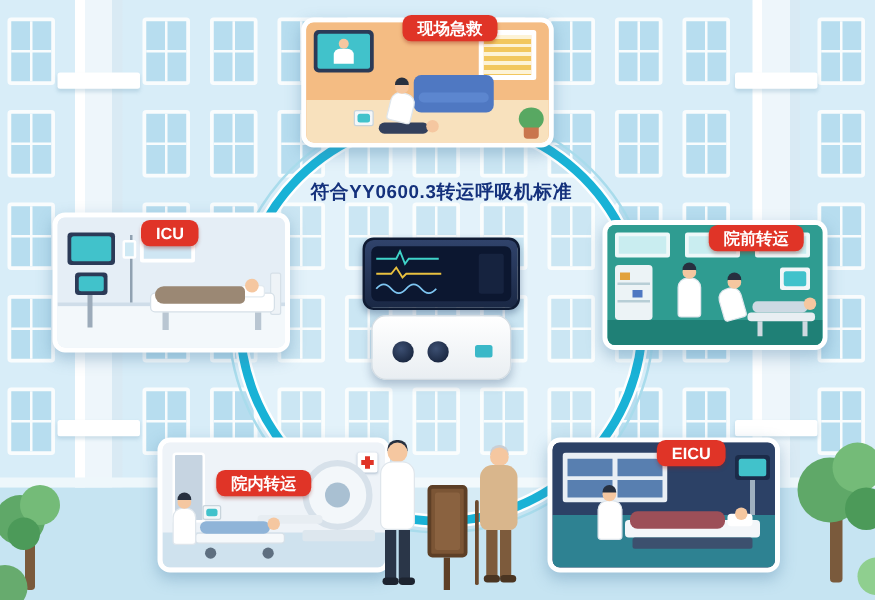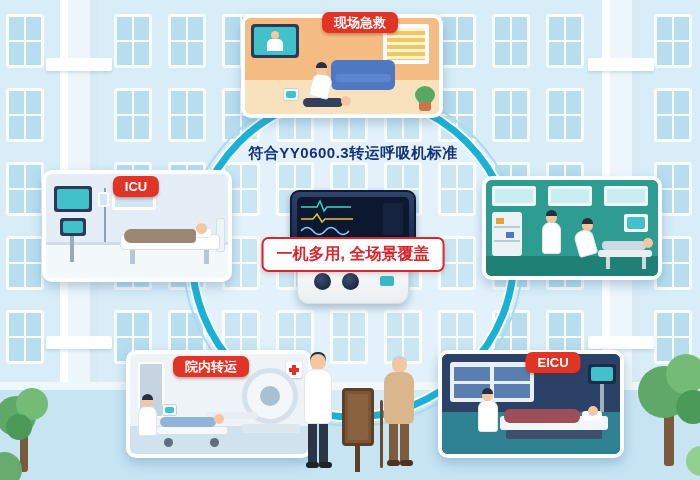--- a/index.html
+++ b/index.html
@@ -166,20 +166,21 @@
     <div style="left:156px;top:77px;width:4px;height:12px;background:#cfd9e0"></div>
     <div style="left:116px;top:61px;width:44px;height:9px;background:#cdd9e3;border-radius:4px"></div>
     <div class="skin" style="left:157px;top:58px;width:10px;height:10px"></div>
     <div class="coat" style="left:56px;top:42px;width:19px;height:32px"></div>
     <div class="skin" style="left:60px;top:32px;width:11px;height:11px"></div>
     <div class="hair" style="left:60px;top:30px;width:11px;height:6px"></div>
     <div class="coat" style="left:90px;top:50px;width:19px;height:26px;transform:rotate(-16deg)"></div>
     <div class="skin" style="left:96px;top:40px;width:11px;height:11px"></div>
     <div class="hair" style="left:96px;top:38px;width:11px;height:6px"></div>
   </div>
+  <div class="tag" style="left:605px;top:180px">院前转运</div>
 
   <div class="card" style="left:126px;top:350px;width:186px;height:108px;background:#eef3f8">
     <div style="left:0;top:0;width:178px;height:72px;background:#eef3f8"></div>
     <div style="left:0;top:72px;width:178px;height:28px;background:#cfe2ee"></div>
     <div style="left:8px;top:8px;width:26px;height:56px;background:#c6d4e1;border:2px solid #fff;border-radius:3px 3px 0 0"></div>
     <div style="left:156px;top:8px;width:16px;height:16px;background:#fff;border-radius:2px;box-shadow:0 1px 2px rgba(100,130,160,.4)">
       <div style="left:6px;top:3px;width:4px;height:10px;background:#e03427"></div>
       <div style="left:3px;top:6px;width:10px;height:4px;background:#e03427"></div>
     </div>
     <div style="left:112px;top:14px;width:56px;height:56px;background:#f3f7fa;border:5px solid #d7e1ea;border-radius:50%"></div>
@@ -190,21 +191,21 @@
     <div style="left:34px;top:84px;width:9px;height:9px;background:#5e6f80;border-radius:50%"></div>
     <div style="left:80px;top:84px;width:9px;height:9px;background:#5e6f80;border-radius:50%"></div>
     <div style="left:30px;top:63px;width:56px;height:10px;background:#8fb4d8;border-radius:5px"></div>
     <div class="skin" style="left:84px;top:60px;width:10px;height:10px"></div>
     <div style="left:32px;top:50px;width:15px;height:12px;background:#f4f7f9;border:1px solid #c8d4dc;border-radius:2px"></div>
     <div class="teal-screen" style="left:35px;top:53px;width:9px;height:6px"></div>
     <div class="coat" style="left:8px;top:52px;width:19px;height:30px"></div>
     <div class="skin" style="left:12px;top:42px;width:11px;height:11px"></div>
     <div class="hair" style="left:12px;top:40px;width:11px;height:6px"></div>
   </div>
-  <div class="tag" style="left:211px;top:356px">院内转运</div>
+  <div class="tag" style="left:211px;top:376px">院内转运</div>
 
   <div class="card" style="left:438px;top:350px;width:186px;height:108px;background:#2c4166">
     <div style="left:0;top:0;width:178px;height:58px;background:#2c4166"></div>
     <div style="left:0;top:58px;width:178px;height:42px;background:#2e8292"></div>
     <div style="left:8px;top:8px;width:84px;height:40px;border-radius:3px;background-color:#e9eff5;background-image:linear-gradient(#587fb0,#587fb0),linear-gradient(#587fb0,#587fb0),linear-gradient(#587fb0,#587fb0),linear-gradient(#587fb0,#587fb0);background-size:36px 14px;background-position:4px 5px,44px 5px,4px 22px,44px 22px;background-repeat:no-repeat"></div>
     <div style="left:146px;top:10px;width:28px;height:20px;background:#1b2b49;border-radius:3px"></div>
     <div class="teal-screen" style="left:149px;top:13px;width:22px;height:14px"></div>
     <div style="left:158px;top:30px;width:4px;height:28px;background:#9fb0c0"></div>
     <div style="left:58px;top:62px;width:108px;height:14px;background:#f3f6f9;border-radius:3px"></div>
     <div style="left:140px;top:57px;width:20px;height:10px;background:#fff;border-radius:3px"></div>
@@ -229,21 +230,20 @@
       </div>
     </div>
     <div style="left:11px;top:62px;width:112px;height:52px;background:linear-gradient(#ffffff,#e9eef2);border:1px solid #d4dce2;border-radius:12px;box-shadow:0 4px 8px rgba(40,70,110,.3)">
       <div style="left:16px;top:20px;width:17px;height:17px;border-radius:50%;background:radial-gradient(circle at 40% 35%,#3c4f72,#101b31)"></div>
       <div style="left:44px;top:20px;width:17px;height:17px;border-radius:50%;background:radial-gradient(circle at 40% 35%,#3c4f72,#101b31)"></div>
       <div style="right:14px;top:23px;width:14px;height:10px;background:#3ab8c8;border-radius:2px"></div>
     </div>
   </div>
 
   <div class="std" style="top:144px">符合YY0600.3转运呼吸机标准</div>
-  <div id="headline">一机多用, 全场景覆盖</div>
 
   <div style="left:296px;top:352px;width:44px;height:122px;z-index:8">
     <div class="hair" style="left:14px;top:0;width:16px;height:9px"></div>
     <div class="skin" style="left:14px;top:2px;width:16px;height:16px"></div>
     <div class="coat" style="left:8px;top:17px;width:28px;height:55px;border-radius:10px 10px 6px 6px"></div>
     <div style="left:12px;top:72px;width:9px;height:40px;background:#2a3648"></div>
     <div style="left:23px;top:72px;width:9px;height:40px;background:#2a3648"></div>
     <div style="left:10px;top:110px;width:13px;height:6px;background:#1d2430;border-radius:3px"></div>
     <div style="left:23px;top:110px;width:13px;height:6px;background:#1d2430;border-radius:3px"></div>
   </div>

